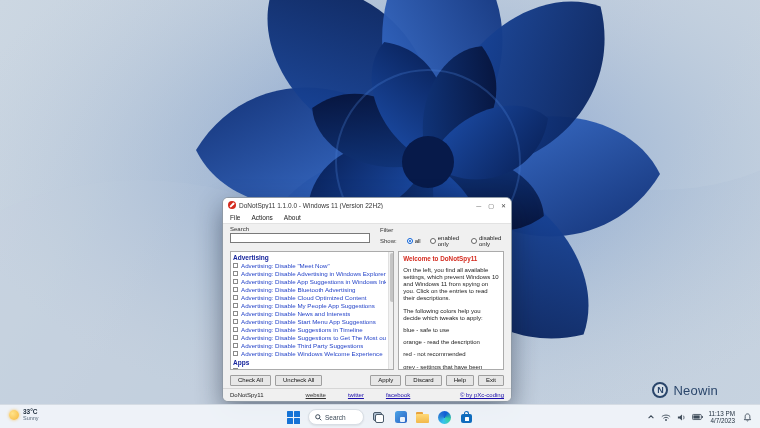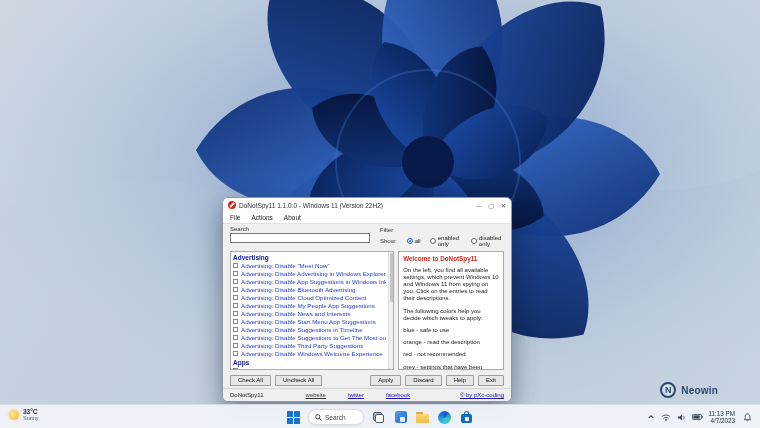--- a/index.html
+++ b/index.html
@@ -7,21 +7,21 @@
 
   .desktop {
     position:relative; width:760px; height:428px; overflow:hidden;
     background:linear-gradient(120deg,#ccd7e2 0%,#bccadb 45%,#c7d3e0 100%);
   }
   .wallpaper { position:absolute; inset:0; }
 
   
   .watermark { position:absolute; right:42px; bottom:30px; display:flex; align-items:center; gap:5px; color:#1d3a61; opacity:.92; }
   .wm-circle { width:16px; height:16px; border:2.5px solid #1d3a61; border-radius:50%; display:flex; align-items:center; justify-content:center; font-size:9px; font-weight:bold; background:rgba(255,255,255,.35); }
-  .wm-text { font-size:10px; font-weight:bold; letter-spacing:.2px; }
+  .wm-text { font-size:13px; font-weight:normal; letter-spacing:.2px; }
 
   
   .app-window {
     position:absolute; left:222px; top:197px; width:290px; height:205px;
     background:#f0f0f0; border:1px solid #8f9aa6; border-radius:6px;
     box-shadow:0 10px 26px rgba(10,20,40,.45);
     display:flex; flex-direction:column; overflow:hidden;
   }
   .titlebar { height:14px; background:#fff; display:flex; align-items:center; gap:3px; padding:0 5px; flex:0 0 auto; }
   .app-icon { width:8px; height:8px; border-radius:50%; background:#d42a1e; position:relative; flex:0 0 auto; }

